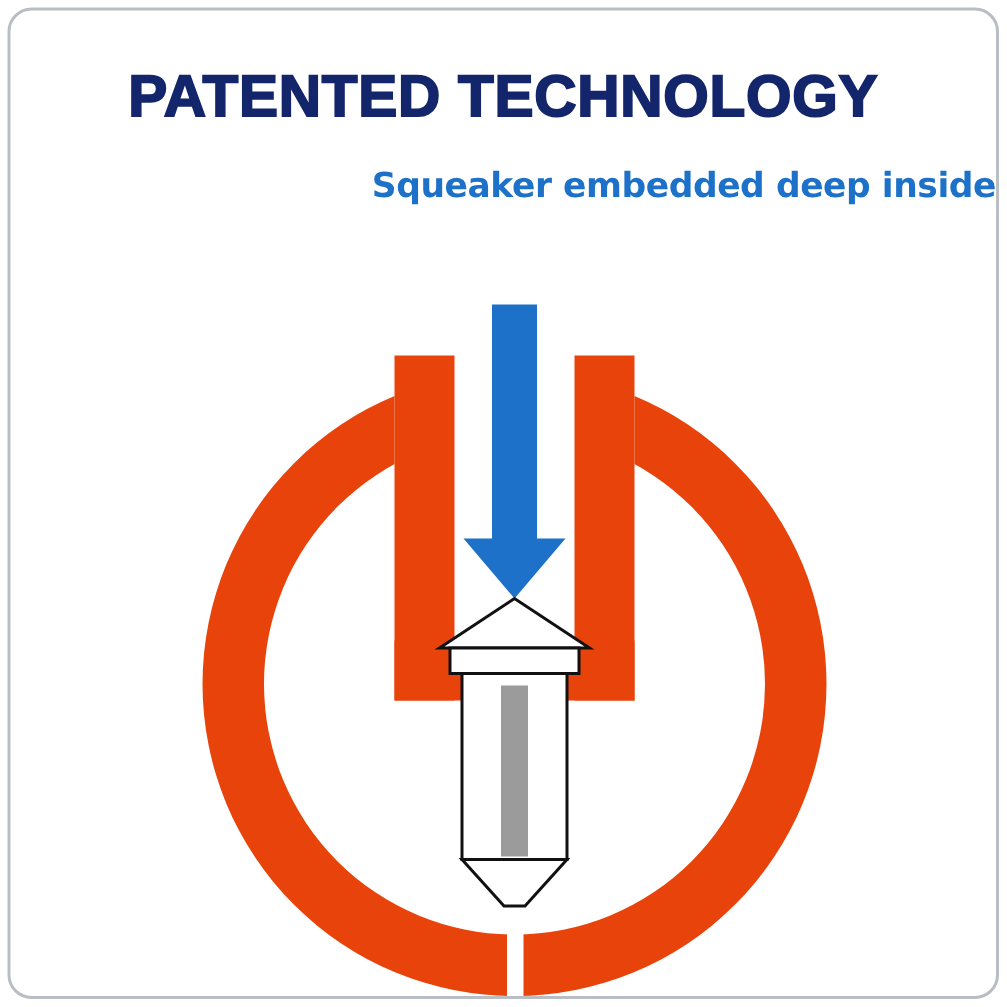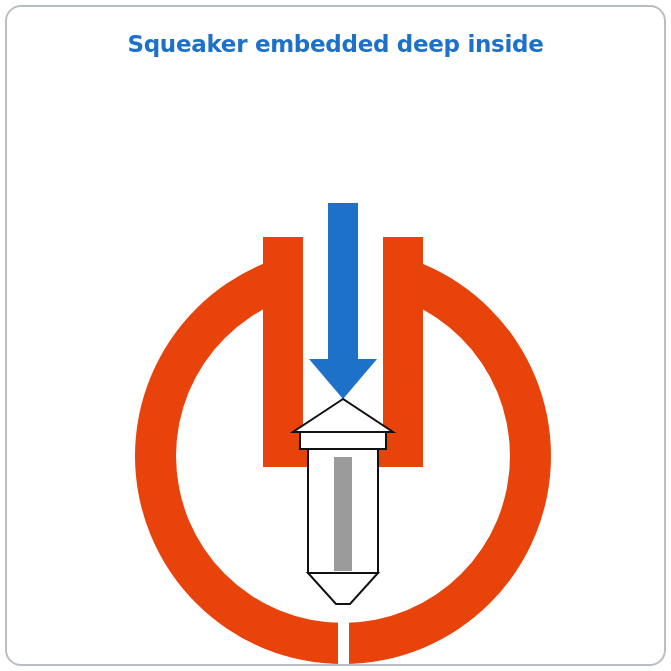--- a/index.html
+++ b/index.html
@@ -23,21 +23,21 @@
     text-align: center;
     font-family: "Liberation Sans", sans-serif;
     font-weight: bold;
     font-size: 39px;
     letter-spacing: 0.5px;
     color: var(--title-navy, #14266b);
     -webkit-text-stroke: 1.3px var(--title-navy, #14266b);
   }
   .subtitle {
     margin-top: 18px;
-    text-align: center;
+    text-align: right;
     font-family: "DejaVu Sans", cursive;
     font-weight: bold;
     font-size: 23px;
     letter-spacing: -0.3px;
     line-height: 1.7;
     color: var(--subtitle-blue, #1d71c8);
   }
   svg.diagram {
     position: absolute;
     left: 0; top: 0;
@@ -48,20 +48,21 @@
   .bg     { fill: var(--background, #ffffff); }
   .blue   { fill: var(--arrow-blue, #1d71c8); }
   .part   { fill: #ffffff; stroke: var(--outline-black, #111111); stroke-width: 2px; }
   .stem   { fill: var(--squeaker-stem-gray, #9b9b9b); }
 </style>
 </head>
 <body>
 
 <div class="card">
 
+  <h1 class="title">PATENTED TECHNOLOGY</h1>
 
   <div class="subtitle">
     <div>Squeaker embedded deep inside</div>
   </div>
 
   <svg class="diagram" viewBox="0 0 671 671" xmlns="http://www.w3.org/2000/svg" aria-hidden="true">
 
     <path class="orange" fill-rule="evenodd" d="M128 449a208 208 0 1 0 416 0a208 208 0 1 0 -416 0Z M169 449a167 167 0 1 0 334 0a167 167 0 1 0 -334 0Z"></path>
 
     <rect class="bg" x="256" y="222" width="160" height="160"></rect>

